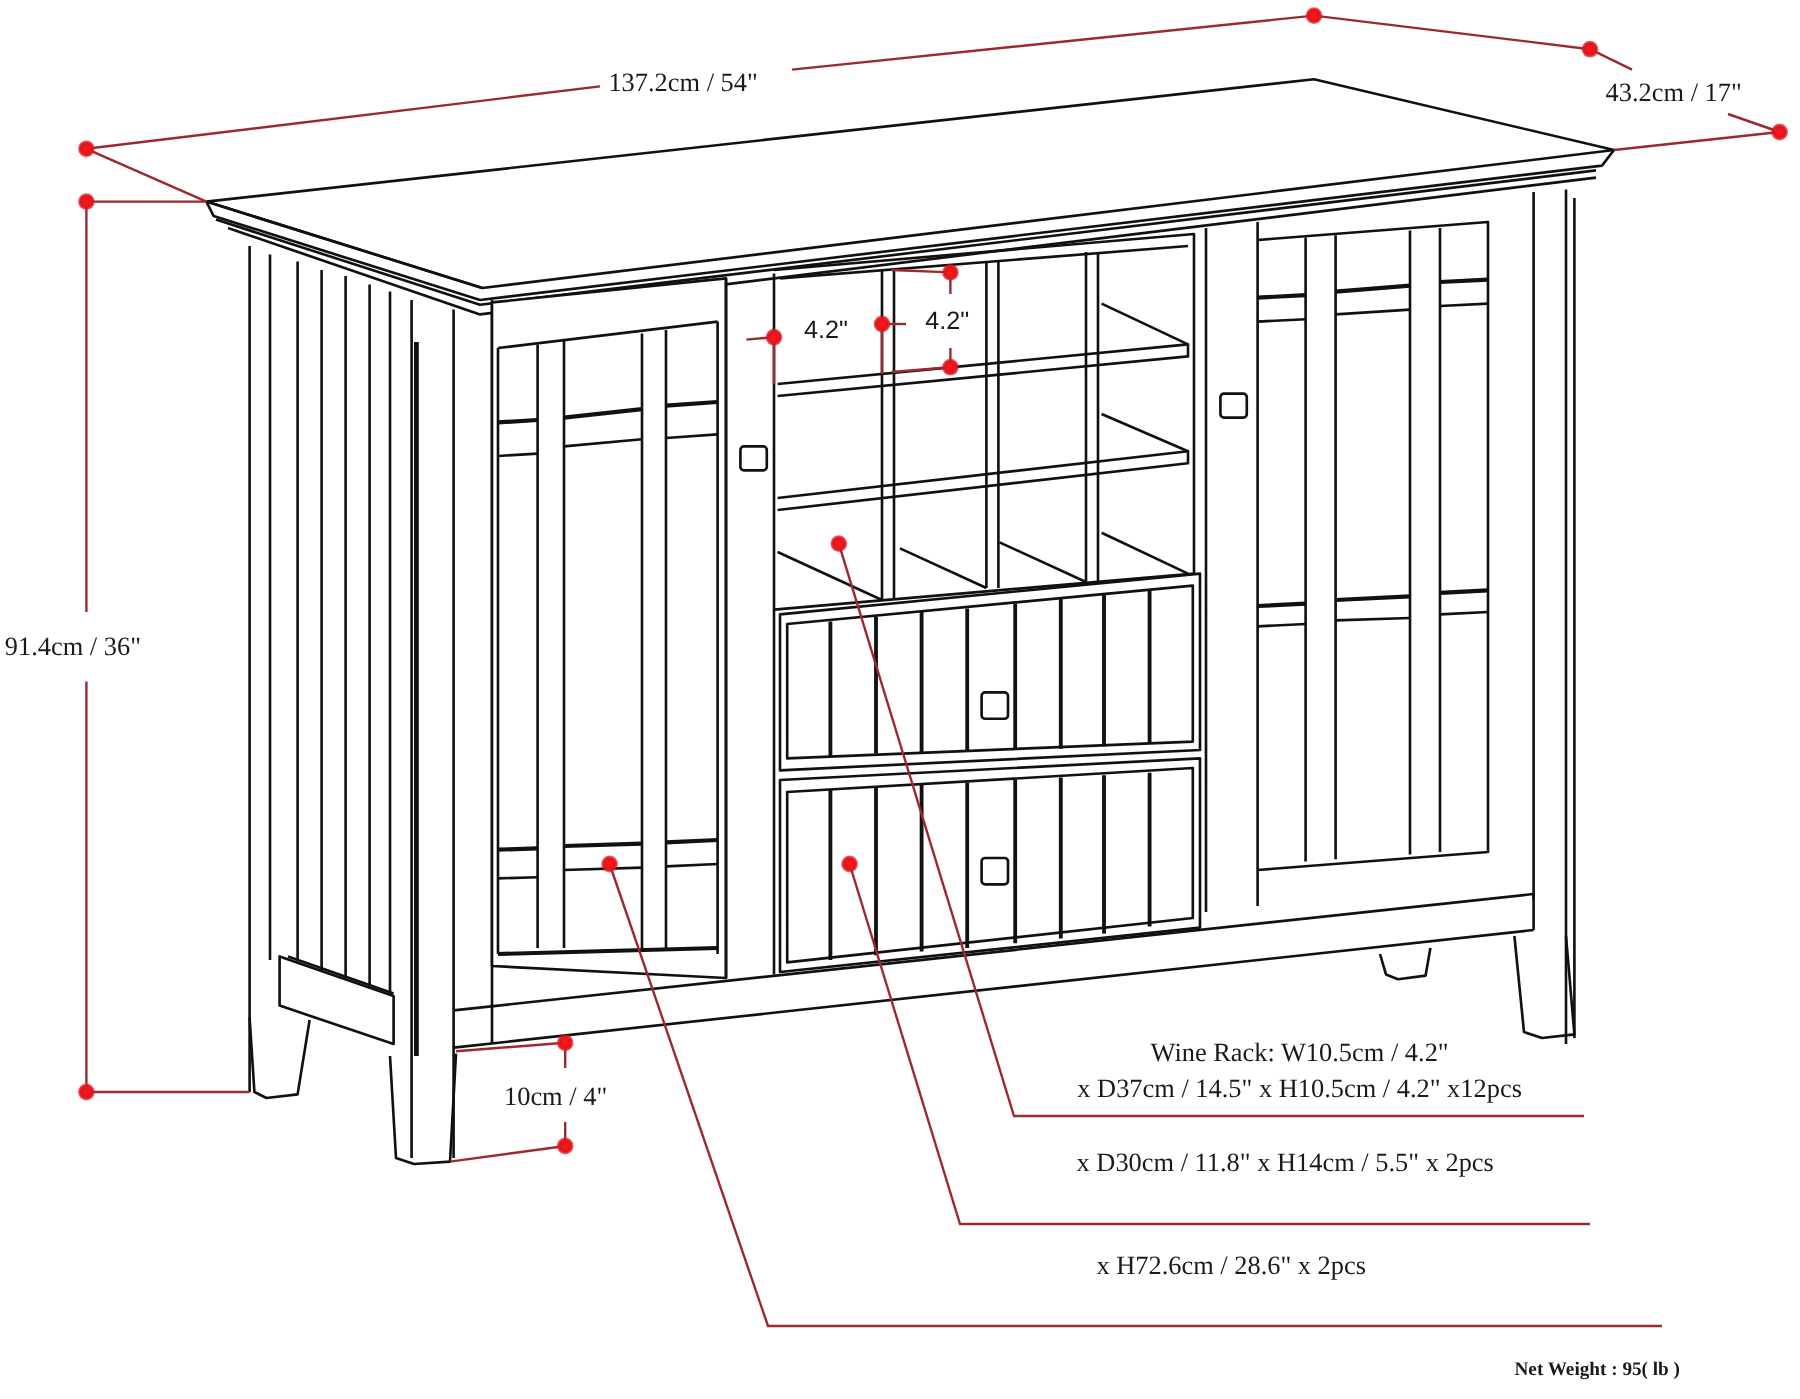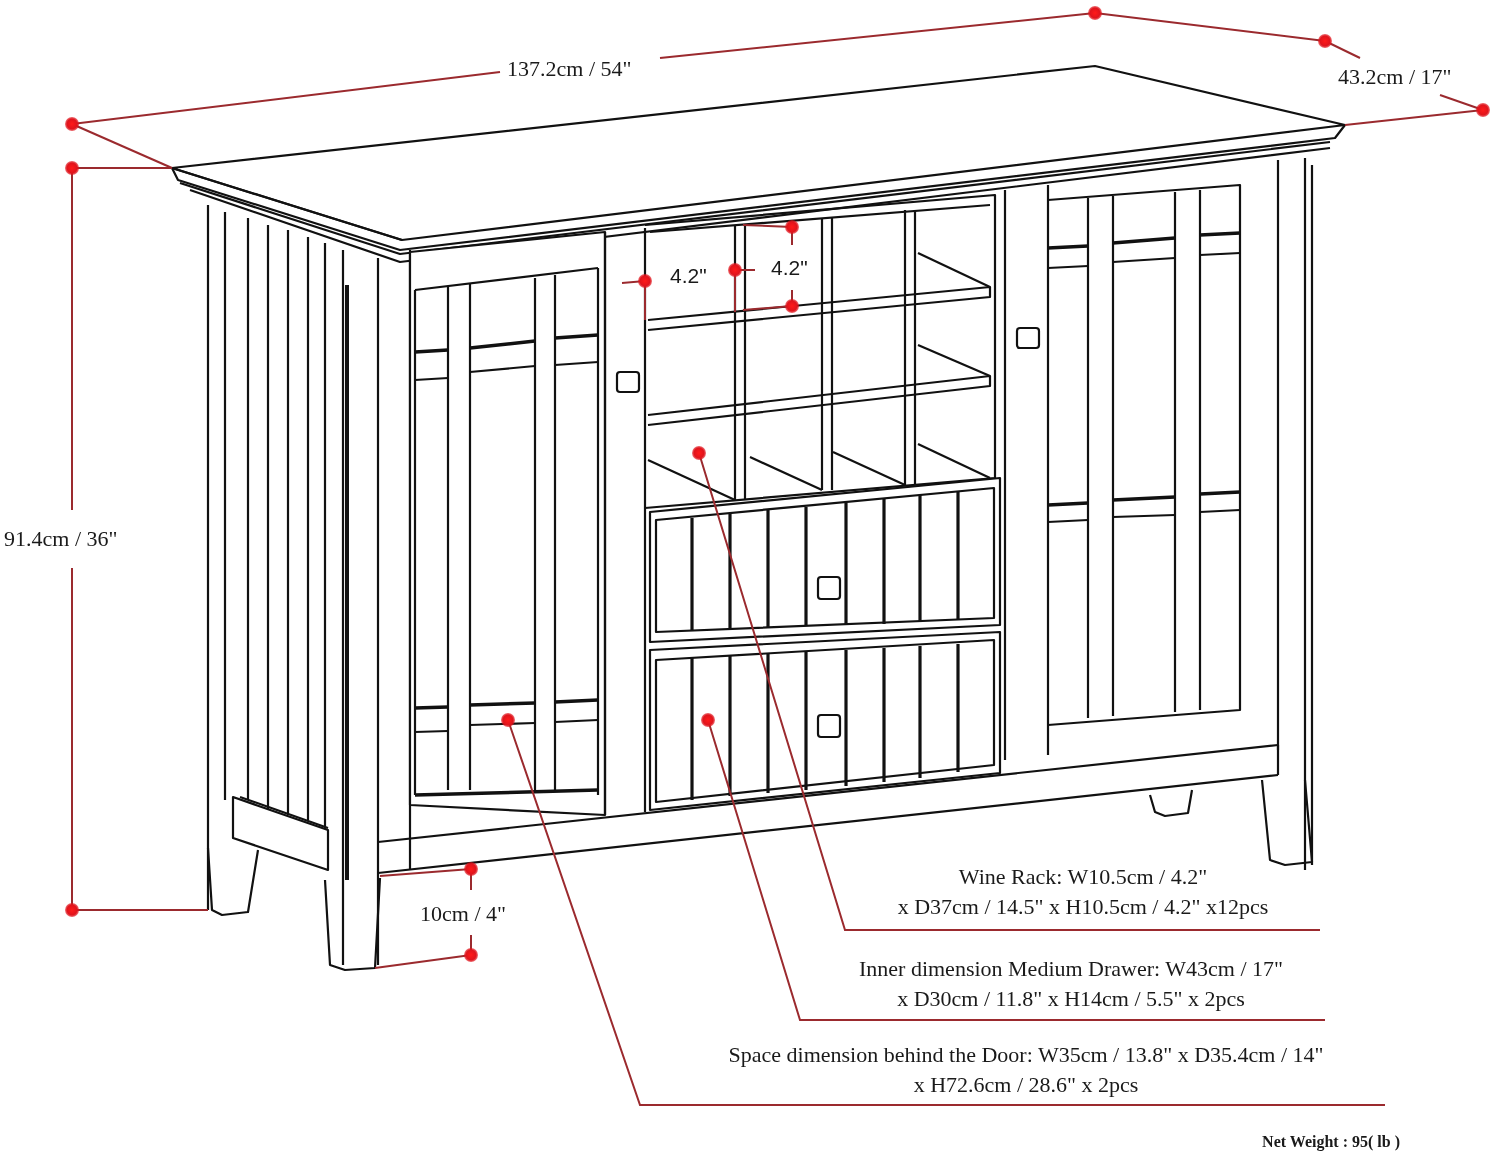--- a/index.html
+++ b/index.html
@@ -229,22 +229,20 @@
 <div class="lbl" style="left:420px; top:903px;">10cm / 4"</div>
 <div class="lbl lbl-sans" style="left:670px; top:265px;">4.2"</div>
 <div class="lbl lbl-sans" style="left:771px; top:257px;">4.2"</div>
 
 <div class="note" style="left:858px; top:862px; width:450px;">
   <span>Wine Rack: W10.5cm / 4.2"</span>
   <span>x D37cm / 14.5" x H10.5cm / 4.2" x12pcs</span>
 </div>
 
 <div class="note" style="left:815px; top:954px; width:512px;">
-  <span>Inner dimension Medium Drawer: W43cm / 17"</span>
   <span>x D30cm / 11.8" x H14cm / 5.5" x 2pcs</span>
 </div>
 
 <div class="note" style="left:664px; top:1040px; width:724px;">
-  <span>Space dimension behind the Door:  W35cm / 13.8" x D35.4cm / 14"</span>
   <span>x H72.6cm / 28.6" x 2pcs</span>
 </div>
 
 <div class="weight">Net Weight : 95( lb )</div>
 
 </body></html>

